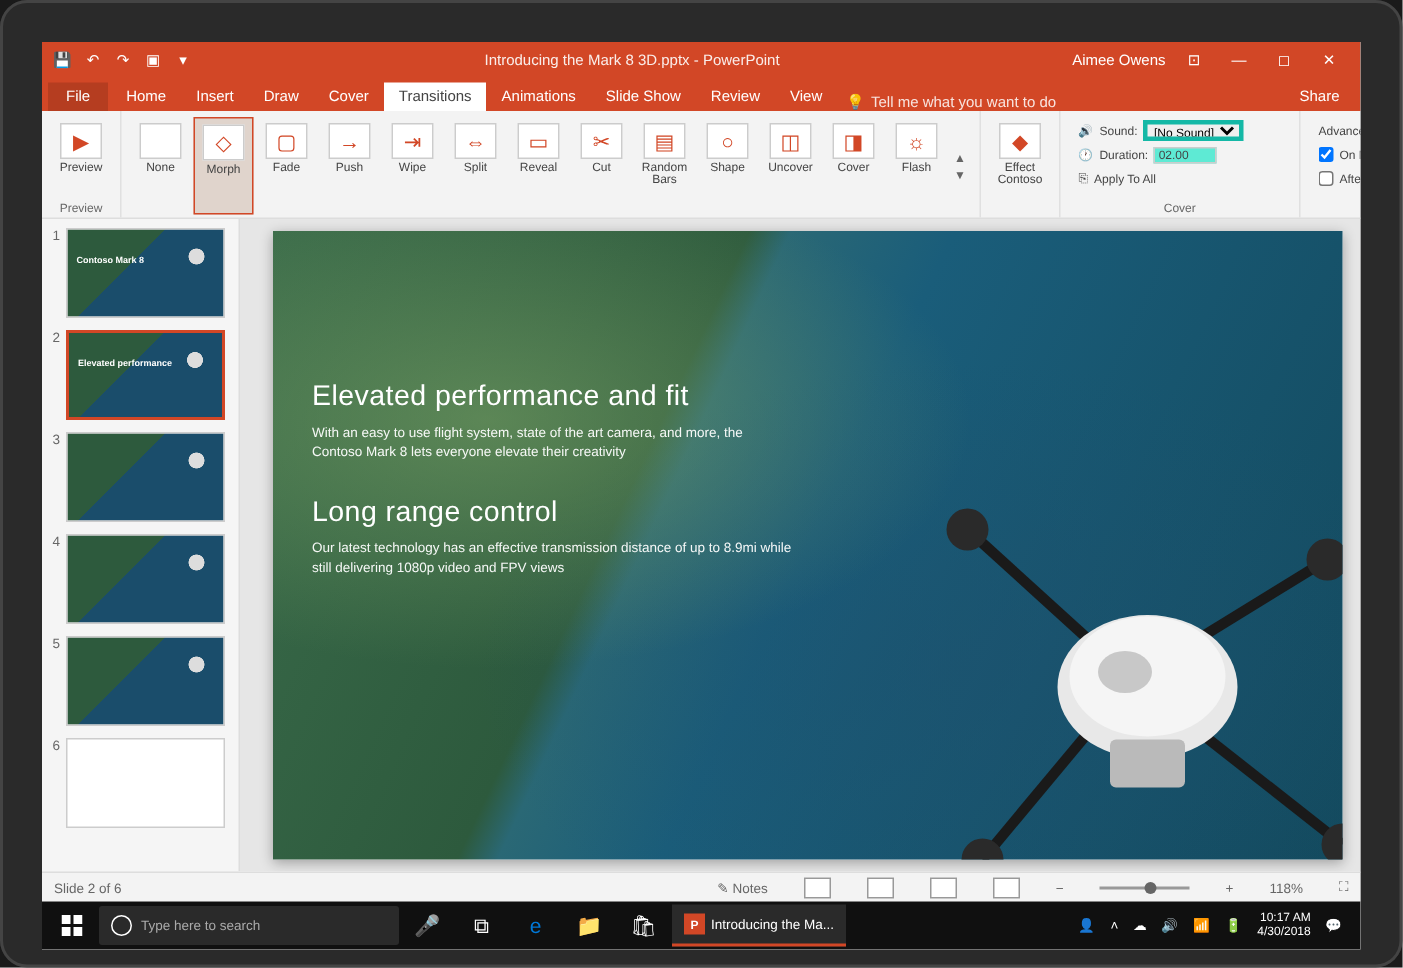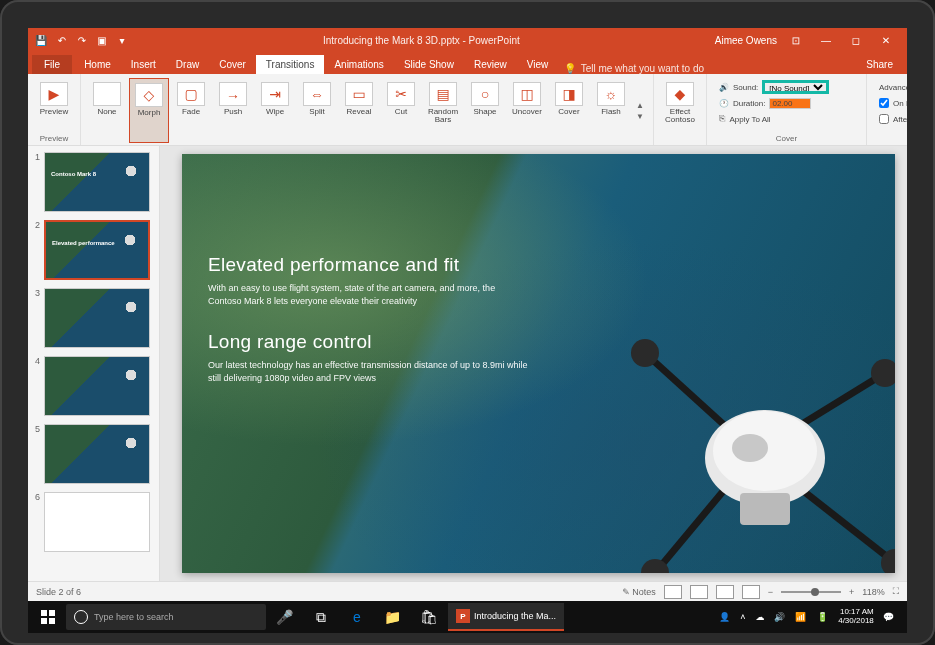--- a/index.html
+++ b/index.html
@@ -29,21 +29,21 @@
 .ribbon-group { border-right: 1px solid #e0e0e0; padding: 4px 6px 2px 6px; display: flex; flex-direction: column; }
 .ribbon-group-row { display: flex; gap: 2px; flex: 1; }
 .ribbon-group-label { font-size: 8px; color: #666; text-align: center; padding-top: 2px; }
 .rbtn-lg { width: 40px; display: flex; flex-direction: column; align-items: center; justify-content: flex-start; padding-top: 4px; gap: 2px; cursor: pointer; }
 .rbtn-lg .ricon { width: 28px; height: 24px; background: #fff; border: 1px solid #ccc; display: flex; align-items: center; justify-content: center; font-size: 14px; color: #d24726; }
 .rbtn-lg .rlabel { font-size: 8px; color: #444; text-align: center; line-height: 1; }
 .rbtn-lg.selected { background: #e0d4cc; border: 1px solid #d24726; }
 .timing-group { padding: 2px 6px; font-size: 8px; color: #444; display: flex; flex-direction: column; gap: 2px; flex: 1; }
 .timing-row { display: flex; align-items: center; gap: 4px; height: 14px; }
 .timing-row input[type=checkbox] { width: 10px; height: 10px; }
-.timing-row .tval { background: #f97316; border: 1px solid #ccc; padding: 0 2px; font-size: 8px; min-width: 42px; }
+.timing-row .tval { background: #5eead4; border: 1px solid #ccc; padding: 0 2px; font-size: 8px; min-width: 42px; }
 .timing-row select { font-size: 8px; border: 3px solid #14b8a6; height: 14px; }
 
 
 .workspace { flex: 1; display: flex; background: #e6e6e6; overflow: hidden; }
 .slide-panel { width: 132px; background: #f5f5f5; border-right: 1px solid #ddd; padding: 6px 4px; overflow-y: auto; }
 .thumb-row { display: flex; gap: 4px; margin-bottom: 8px; }
 .thumb-num { width: 8px; font-size: 9px; color: #666; text-align: right; }
 .thumb { width: 106px; height: 60px; border: 1px solid #ccc; background: linear-gradient(135deg, #2d5a3d 0%, #2d5a3d 40%, #1a4d6b 40%, #1a4d6b 100%); position: relative; overflow: hidden; cursor: pointer; color: #fff; font-size: 5px; padding: 18px 6px 6px 6px; }
 .thumb.selected { border: 2px solid #d24726; }
 .thumb.blank { background: #fff; }
@@ -53,21 +53,21 @@
 .slide-area { flex: 1; display: flex; align-items: center; justify-content: center; padding: 8px 12px; margin-left: 10px; }
 .slide-canvas { width: 100%; height: 100%; background: linear-gradient(115deg, #3a6b4a 0%, #2d5a3d 35%, #2a6875 38%, #1a5d7a 50%, #134a5e 100%); position: relative; box-shadow: 0 2px 8px rgba(0,0,0,.3); overflow: hidden; }
 .slide-canvas::before { content: ''; position: absolute; inset: 0; background: radial-gradient(ellipse at 20% 30%, rgba(120,160,100,.6), transparent 40%), radial-gradient(ellipse at 65% 70%, rgba(30,80,110,.5), transparent 50%); }
 .slide-text { position: absolute; left: 26px; top: 100px; color: #fff; max-width: 320px; }
 .slide-text h2 { font-size: 19px; font-weight: 400; margin-bottom: 6px; letter-spacing: .3px; }
 .slide-text p { font-size: 9px; line-height: 1.4; opacity: .95; margin-bottom: 24px; }
 .drone { position: absolute; right: -30px; bottom: -20px; width: 340px; height: 300px; }
 
 
 .statusbar { background: #f3f3f3; border-top: 1px solid #ddd; height: 20px; display: flex; align-items: center; padding: 0 8px; font-size: 9px; color: #666; }
-.statusbar .right { margin-left: auto; display: flex; align-items: center; gap: 8px; }
+.statusbar .right { margin-left: auto; display: flex; align-items: center; gap: 24px; }
 .view-btn { width: 18px; height: 14px; border: 1px solid #999; background: #fff; }
 .zoom-slider { width: 60px; height: 2px; background: #999; position: relative; }
 .zoom-slider::after { content: ''; position: absolute; left: 50%; top: -3px; width: 8px; height: 8px; background: #666; border-radius: 50%; }
 
 
 .taskbar { background: #101010; height: 32px; display: flex; align-items: center; padding: 0 4px; color: #fff; font-size: 9px; gap: 2px; }
 .task-start { width: 32px; height: 28px; display: flex; align-items: center; justify-content: center; }
 .task-search { display: flex; align-items: center; background: #2a2a2a; height: 26px; width: 200px; padding: 0 8px; gap: 6px; border-radius: 2px; }
 .task-search .cortana { width: 14px; height: 14px; border: 1.5px solid #fff; border-radius: 50%; }
 .task-icon { width: 34px; height: 28px; display: flex; align-items: center; justify-content: center; font-size: 14px; }

